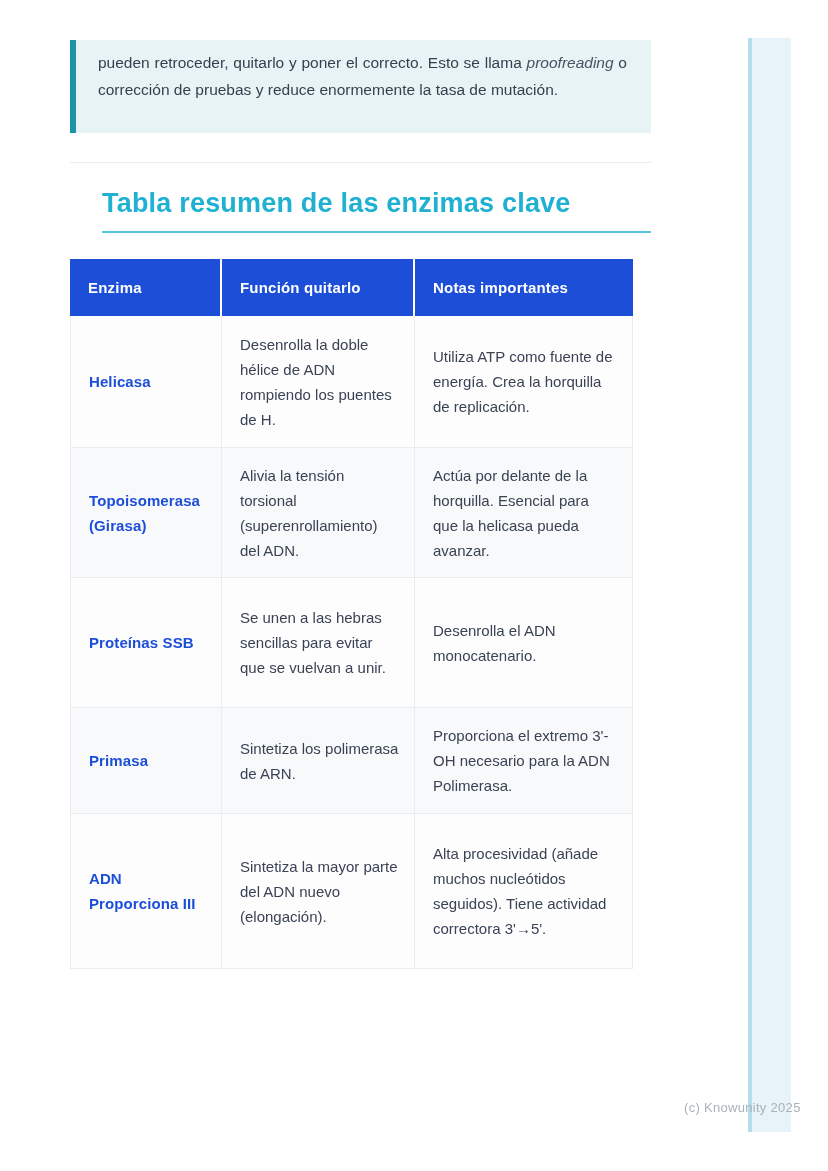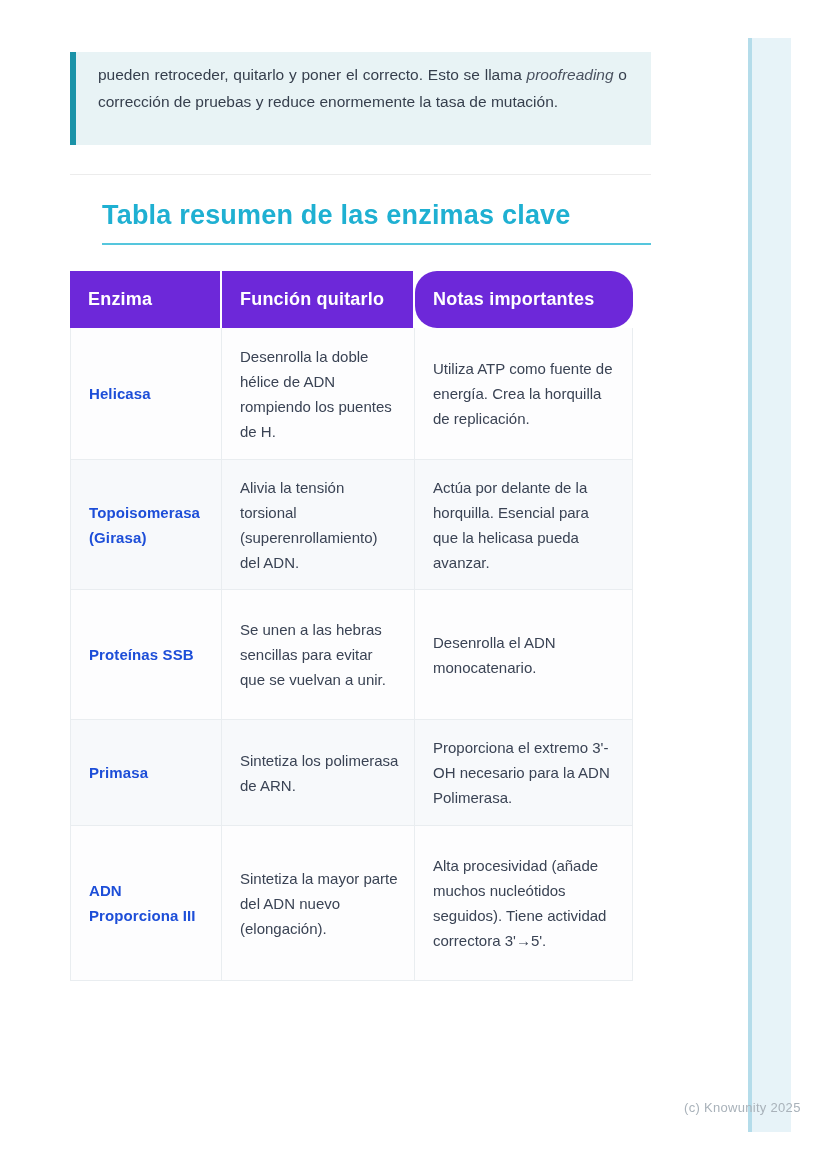--- a/index.html
+++ b/index.html
@@ -25,21 +25,21 @@
     position:absolute;
     left:684px; top:1100px;
     font-size:13px;
     letter-spacing:0.3px;
     color:#a9b2ba;
     z-index:2;
     white-space:nowrap;
   }
   .content {
     position:absolute;
-    left:70px; top:12px;
+    left:70px; top:0;
     width:581px;
     z-index:0;
   }
   
   .callout {
     margin-top:40px;
     height:93px;
     background:#e8f3f5;
     border-left:6px solid #1b93a8;
     padding:9px 24px 0 22px;
@@ -78,31 +78,31 @@
     width:563px;
     border-collapse:separate;
     border-spacing:0;
     table-layout:fixed;
   }
   col.c1 { width:152px; }
   col.c2 { width:193px; }
   col.c3 { width:218px; }
   thead th {
     height:57px;
-    background:#6d28d9;
+    background:#1d4ed8;
     color:#ffffff;
-    font-size:18px;
+    font-size:15px;
     font-weight:700;
     text-align:left;
     vertical-align:middle;
     padding:0 12px 0 18px;
     border-right:2px solid #ffffff;
     letter-spacing:0.2px;
   }
-  thead th:last-child { border-right:none;border-radius:22px; }
+  thead th:last-child { border-right:none; }
   tbody td {
     font-size:15px;
     line-height:25px;
     vertical-align:middle;
     padding:14px 14px 14px 18px;
     border-right:1px solid #e9edf0;
     border-bottom:1px solid #e9edf0;
     background:#fdfdfe;
     color:#3a4354;
   }

